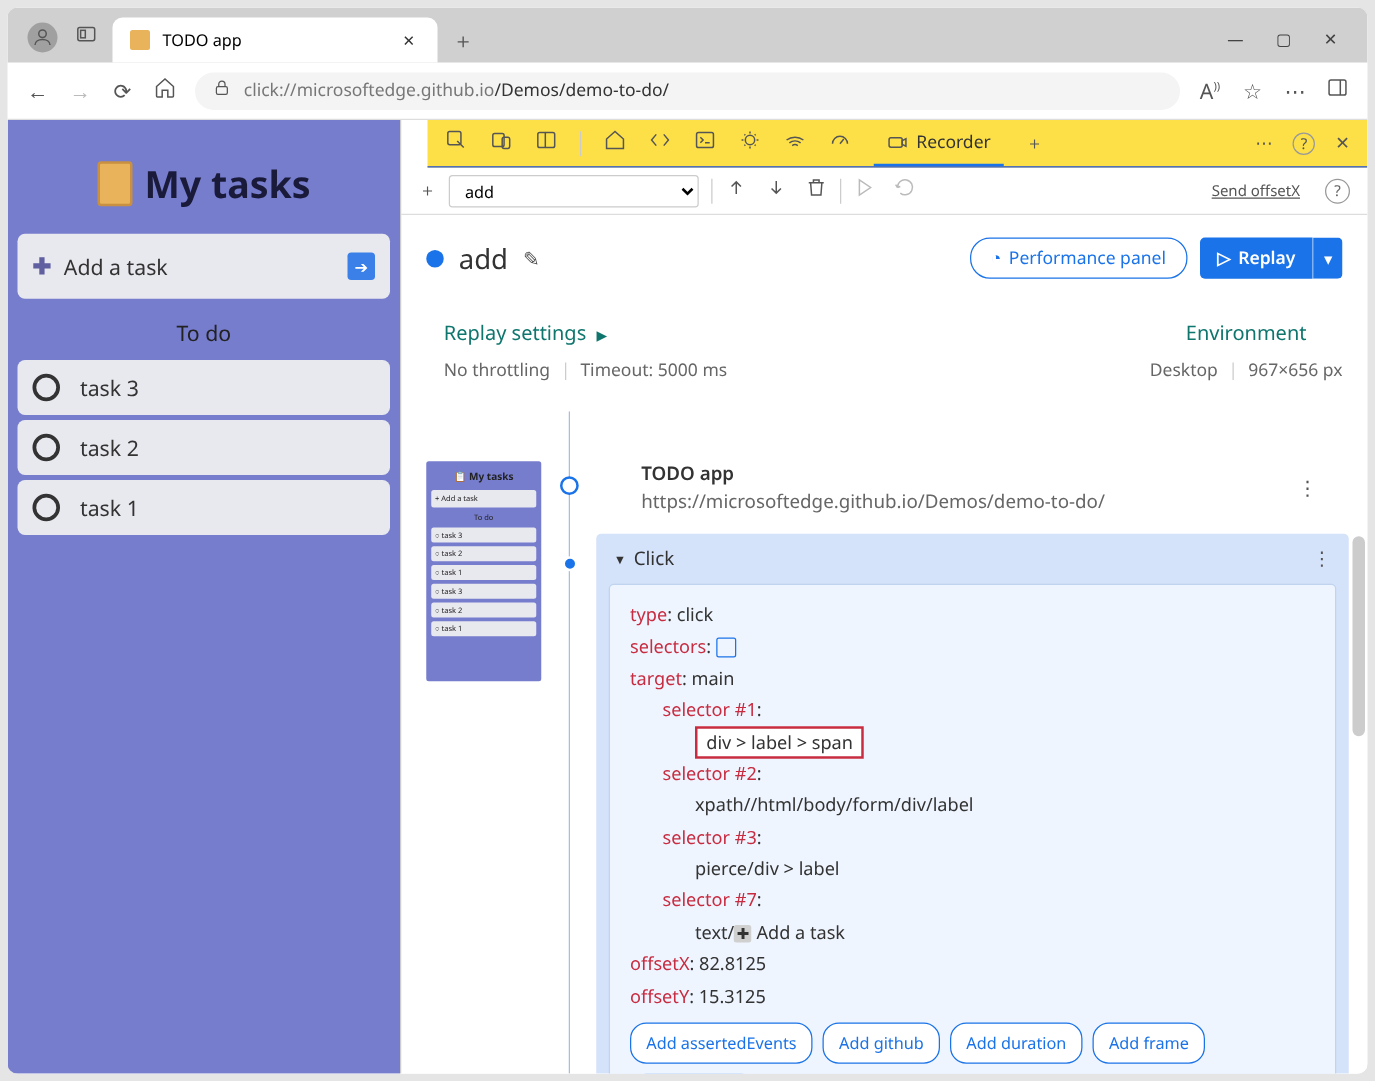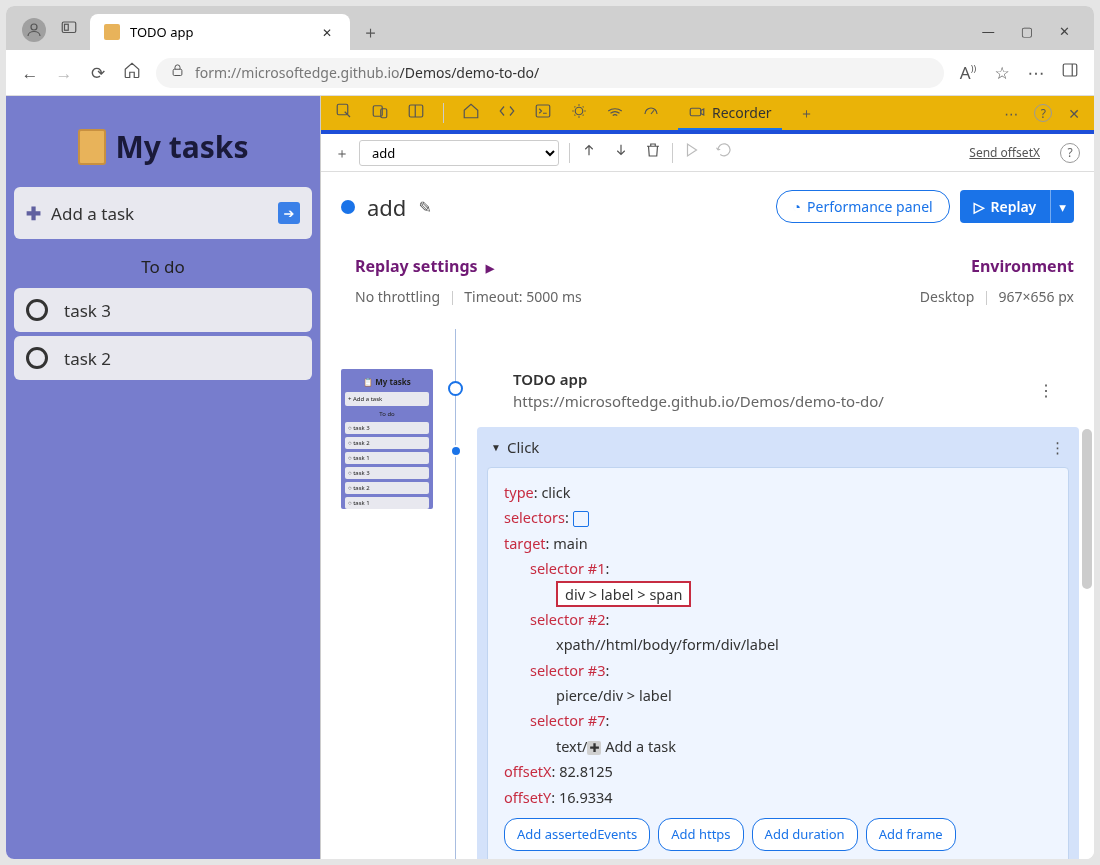--- a/index.html
+++ b/index.html
@@ -38,21 +38,21 @@
     .addtask .plus { color: #6060a0; font-size: 18px; font-weight: bold; }
     .addtask .label { font-size: 17px; color: #333; flex: 1; }
     .addtask .arrow { width: 22px; height: 22px; background: #3a80e8; border-radius: 3px; color: #fff; display: flex; align-items: center; justify-content: center; font-size: 13px; }
     .section-label { text-align: center; font-size: 17px; color: #222; padding: 6px 0 0 0; }
     .task { background: #e8e8ef; border-radius: 6px; height: 44px; display: flex; align-items: center; padding: 0 12px; gap: 16px; margin-bottom: 4px; }
     .task .circle { width: 22px; height: 22px; border: 3px solid #333; border-radius: 50%; }
     .task .task-label { font-size: 17px; color: #333; }
 
     
     .devtools { flex: 1; display: flex; flex-direction: column; background: #fff; border-left: 1px solid #ccc; }
-    .dt-tabbar { height: 38px; display: flex; align-items: center; gap: 18px; padding: 0 14px; border-bottom: 4px solid #1d4ed8; background: #eab308; }
+    .dt-tabbar { height: 38px; display: flex; align-items: center; gap: 18px; padding: 0 14px; border-bottom: 1px solid #1d4ed8; background: #fde047; margin-left: 21px; }
     .dt-tabbar .dticon { color: #555; font-size: 14px; cursor: pointer; }
     .dt-tabbar .sep { width: 1px; height: 20px; background: #ccc; }
     .dt-tabbar .recorder-tab { display: flex; align-items: center; gap: 6px; padding: 0 10px; height: 100%; border-bottom: 2px solid #1a73e8; color: #333; font-size: 14px; }
     .dt-tabbar .right { margin-left: auto; display: flex; gap: 16px; align-items: center; }
 
     .dt-row2 { height: 38px; display: flex; align-items: center; gap: 10px; padding: 0 14px; border-bottom: 1px solid #ddd; }
     .dt-row2 .plus { font-size: 14px; color: #555; cursor: pointer; }
     .dt-row2 select { border: 1px solid #ccc; border-radius: 3px; padding: 2px 30px 2px 8px; font-size: 13px; background: #fff; width: 200px; }
     .dt-row2 .icons { display: flex; gap: 14px; color: #666; } 
     .dt-row2 .feedback { margin-left: auto; font-size: 12px; color: #555; text-decoration: underline; cursor: pointer; }
@@ -61,30 +61,30 @@
     .rec-header { padding: 18px 20px; display: flex; align-items: center; gap: 12px; }
     .rec-header .dot { width: 14px; height: 14px; background: #1a73e8; border-radius: 50%; }
     .rec-header .rec-name { font-size: 22px; color: #333; }
     .rec-header .edit { color: #555; font-size: 16px; }
     .rec-header .buttons { margin-left: auto; display: flex; gap: 10px; }
     .btn-outline { border: 1px solid #1a73e8; color: #1a73e8; background: #fff; border-radius: 16px; padding: 6px 16px; font-size: 14px; cursor: pointer; display: flex; align-items: center; gap: 6px; }
     .btn-primary { background: #1a73e8; color: #fff; border: none; border-radius: 4px 0 0 4px; padding: 6px 14px; font-size: 14px; cursor: pointer; display: flex; align-items: center; gap: 6px; font-weight: 600; }
     .btn-drop { background: #1a73e8; color: #fff; border: none; border-left: 1px solid rgba(255,255,255,0.4); border-radius: 0 4px 4px 0; padding: 6px 8px; cursor: pointer; }
 
     .settings-row { padding: 14px 20px 22px 34px; display: flex; justify-content: space-between; border-bottom: 1px solid transparent; }
-    .settings-col h3 { font-size: 16px; color: #701a75; margin-bottom: 10px; font-weight: 700; }
+    .settings-col h3 { font-size: 16px; color: #0f766e; margin-bottom: 10px; font-weight: 400; }
     .settings-col .tri { font-size: 11px; margin-left: 4px; }
     .settings-vals { font-size: 14px; color: #666; }
     .settings-vals .sep2 { display: inline-block; width: 1px; height: 14px; background: #ccc; margin: 0 8px; vertical-align: middle; }
 
     .timeline-area { flex: 1; position: relative; overflow: hidden; }
     .timeline-line { position: absolute; left: 134px; top: 0; bottom: 0; width: 1px; background: #a8bde0; }
 
     .step-page { position: absolute; left: 20px; top: 40px; display: flex; gap: 20px; width: calc(100% - 50px); }
-    .step-page .thumb { width: 92px; height: 140px; background: #777dcd; border-radius: 2px; padding: 4px; font-size: 6px; color: #222; display: flex; flex-direction: column; gap: 2px; }
+    .step-page .thumb { width: 92px; height: 176px; background: #777dcd; border-radius: 2px; padding: 4px; font-size: 6px; color: #222; display: flex; flex-direction: column; gap: 2px; }
     .thumb .th-h { text-align: center; font-weight: bold; font-size: 8px; padding: 3px 0; }
     .thumb .th-add { background: #e8e8ef; padding: 3px; border-radius: 2px; font-size: 6px; }
     .thumb .th-sec { text-align: center; font-size: 6px; padding: 2px 0; }
     .thumb .th-task { background: #e8e8ef; padding: 2px 3px; border-radius: 2px; font-size: 6px; margin-bottom: 1px; }
     .step-page .node-dot { position: absolute; left: 107px; top: 12px; width: 15px; height: 15px; background: #fff; border: 2px solid #1a73e8; border-radius: 50%; }
     .step-page .page-info { margin-left: 60px; flex: 1; }
     .page-info .title { font-weight: 600; font-size: 15px; color: #333; }
     .page-info .url { font-size: 15px; color: #666; margin-top: 2px; }
     .page-info .more { position: absolute; right: 10px; top: 10px; color: #555; cursor: pointer; }
 
@@ -147,21 +147,21 @@
     <span class="nav-btn">⟳</span>
     <span class="nav-btn"><svg class="icon" viewBox="0 0 24 24">
           <path d="M3 11l9-8 9 8v10a1 1 0 0 1-1 1h-5v-7h-6v7H4a1 1 0 0 1-1-1z"></path>
         </svg></span>
     <div class="addr">
       <span><svg class="icon" viewBox="0 0 24 24" style="width:15px;height:15px">
             <rect x="5" y="10" width="14" height="10" rx="2"></rect>
             <path d="M8 10V7a4 4 0 1 1 8 0v3"></path>
           </svg></span>
       <span>
-        <span class="url-auth">form://</span><span class="url-auth">microsoftedge.github.io</span><span class="url-path">/Demos/demo-to-do/</span>
+        <span class="url-auth">click://</span><span class="url-auth">microsoftedge.github.io</span><span class="url-path">/Demos/demo-to-do/</span>
       </span>
     </div>
     <span class="nav-btn">A<sup style="font-size:9px">))</sup></span>
     <span class="nav-btn">☆</span>
     <span class="nav-btn">⋯</span>
     <span class="nav-btn"><svg class="icon" viewBox="0 0 24 24">
           <rect x="3" y="4" width="18" height="16" rx="2"></rect>
           <line x1="15" y1="4" x2="15" y2="20"></line>
         </svg></span>
   </div>
@@ -180,20 +180,24 @@
       </div>
       <div class="section-label">To do</div>
       <div id="task-list">
           <div class="task">
             <span class="circle"></span>
             <span class="task-label">task 3</span>
           </div>
           <div class="task">
             <span class="circle"></span>
             <span class="task-label">task 2</span>
+          </div>
+          <div class="task">
+            <span class="circle"></span>
+            <span class="task-label">task 1</span>
           </div>
         </div>
     </div>
 
     <div class="devtools">
       <div class="dt-tabbar">
         <span class="dticon"><svg class="icon" viewBox="0 0 24 24">
               <rect x="3" y="3" width="14" height="14" rx="2"></rect>
               <path d="M13 13l7 7"></path>
             </svg></span>
@@ -291,21 +295,21 @@
 
       <div class="settings-row">
         <div class="settings-col">
           <h3><span>Replay settings</span> <span class="tri">▶</span></h3>
           <div class="settings-vals">
             <span>No throttling</span>
             <span class="sep2"></span>
             <span>Timeout: 5000 ms</span>
           </div>
         </div>
-        <div class="settings-col" style="text-align:right">
+        <div class="settings-col" style="text-align:center">
           <h3>Environment</h3>
           <div class="settings-vals">
             <span>Desktop</span>
             <span class="sep2"></span>
             <span>967×656 px</span>
           </div>
         </div>
       </div>
 
       <div class="timeline-area">
@@ -346,24 +350,24 @@
               <div><span class="key">target</span>: <span>main</span></div>
               <div class="ind1"><span class="key">selector #1</span>:</div>
               <div class="ind2"><span class="sel-input">div &gt; label &gt; span</span></div>
               <div class="ind1"><span class="key">selector #2</span>:</div>
               <div class="ind2">xpath//html/body/form/div/label</div>
               <div class="ind1"><span class="key">selector #3</span>:</div>
               <div class="ind2">pierce/div &gt; label</div>
               <div class="ind1"><span class="key">selector #7</span>:</div>
               <div class="ind2"><span>text/</span><span class="plus-chip">✚</span><span> Add a task</span></div>
               <div><span class="key">offsetX</span>: <span>82.8125</span></div>
-              <div><span class="key">offsetY</span>: <span>16.9334</span></div>
+              <div><span class="key">offsetY</span>: <span>15.3125</span></div>
               <div class="click-actions" id="click-actions">
                   <span class="chip">Add assertedEvents</span>
-                  <span class="chip">Add https</span>
+                  <span class="chip">Add github</span>
                   <span class="chip">Add duration</span>
                   <span class="chip">Add frame</span>
                   <span class="chip">Add timeout</span>
                 </div>
             </div>
           </div>
         </div>
 
       </div>
     </div>

